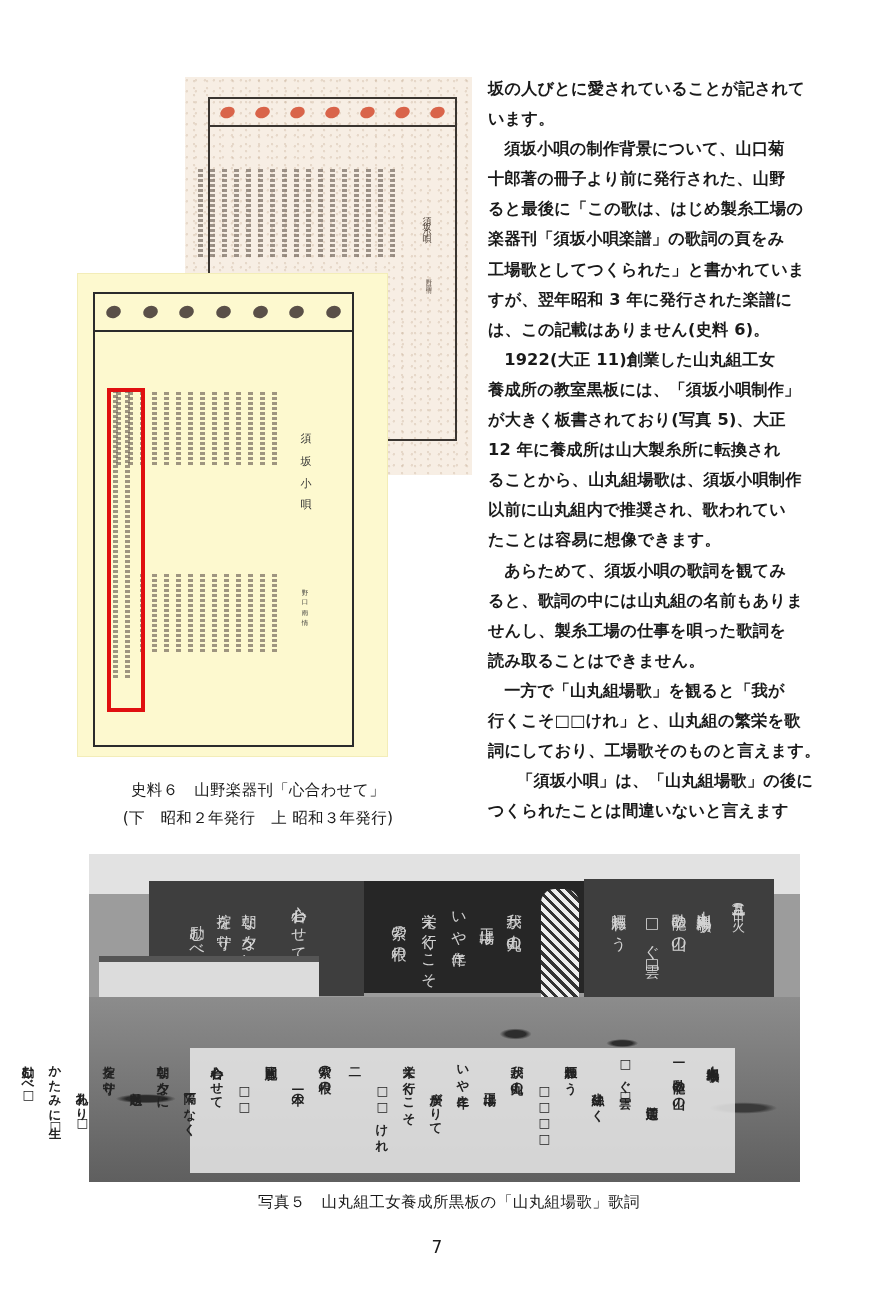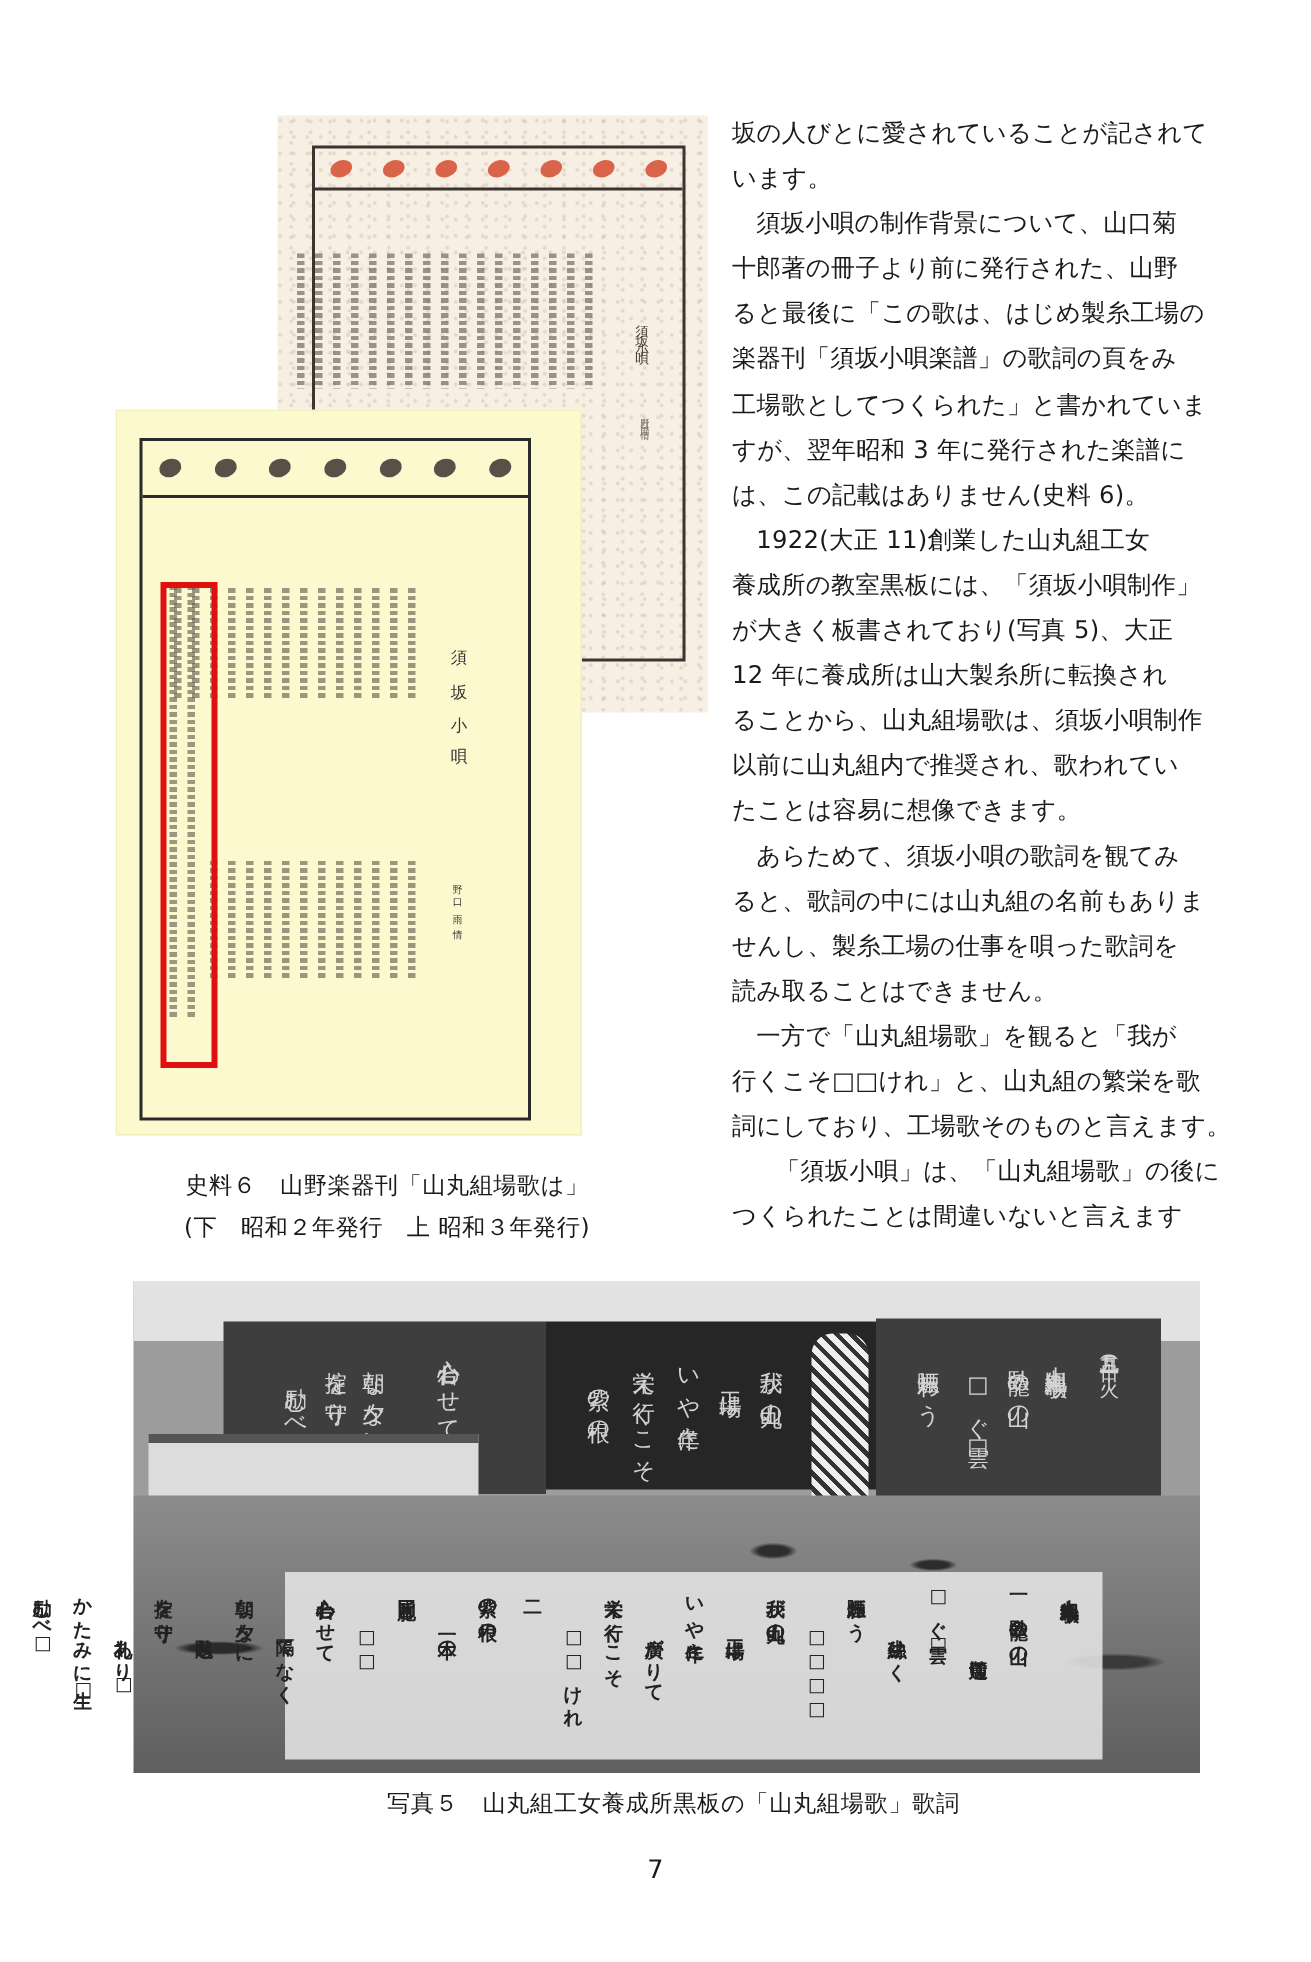--- a/index.html
+++ b/index.html
@@ -4,21 +4,21 @@
 <style>
   html, body { margin: 0; padding: 0; }
   body {
     width: 874px; height: 1308px; background: #ffffff; position: relative; overflow: hidden;
     font-family: "DejaVu Sans", "Liberation Sans", sans-serif; color: #1a1a1a;
   }
   .abs { position: absolute; }
 
   
   .body-text { left: 488px; top: 74px; width: 340px; font-size: 16.2px; line-height: 30.1px; letter-spacing: 0.2px; }
-  .body-text p { margin: 0; }
+  .body-text p { margin: 0; font-weight: bold; }
   .body-text .ind { text-indent: 1em; }
   .body-text .ind2 { text-indent: 1.8em; }
 
   
   .scan-top { left: 185px; top: 77px; width: 287px; height: 398px; background: #f7eee4;
     background-image: radial-gradient(circle at 20% 30%, rgba(180,150,120,.25) 0 1px, transparent 1.5px),
                       radial-gradient(circle at 70% 60%, rgba(180,150,120,.25) 0 1px, transparent 1.5px);
     background-size: 9px 11px, 13px 7px; }
   .scan-top .frame { position: absolute; left: 23px; top: 20px; width: 245px; height: 340px; border: 2px solid #3a3530; }
   .scan-top .band { position: absolute; left: 0; right: 0; top: 0; height: 26px; border-bottom: 2px solid #3a3530; display: flex; justify-content: space-around; align-items: center; }
@@ -172,21 +172,21 @@
       <span></span>
         <span></span>
     </div>
     <div class="title">須坂小唄</div>
     <div class="author">野口雨情</div>
   </div>
 </div>
 <div class="abs red-box"></div>
 
 <div class="abs cap-left">
-  <div>史料６　山野楽器刊「山丸組場歌は」</div>
+  <div>史料６　山野楽器刊「心合わせて」</div>
   <div>(下　昭和２年発行　上 昭和３年発行)</div>
 </div>
 
 <div class="abs photo">
   <div class="wall"></div>
   <div class="board" style="left:60px; top:27px; width:215px; height:115px;"></div>
   <div class="board" style="left:275px; top:27px; width:220px; height:112px; background:#262626;"></div>
   <div class="board" style="left:495px; top:25px; width:190px; height:125px;"></div>
   <div class="chalk" style="left:640px; top:38px; font-size:13px;">九月二十日(火)</div>
   <div class="chalk" style="left:605px; top:45px;">山丸組場歌</div>

